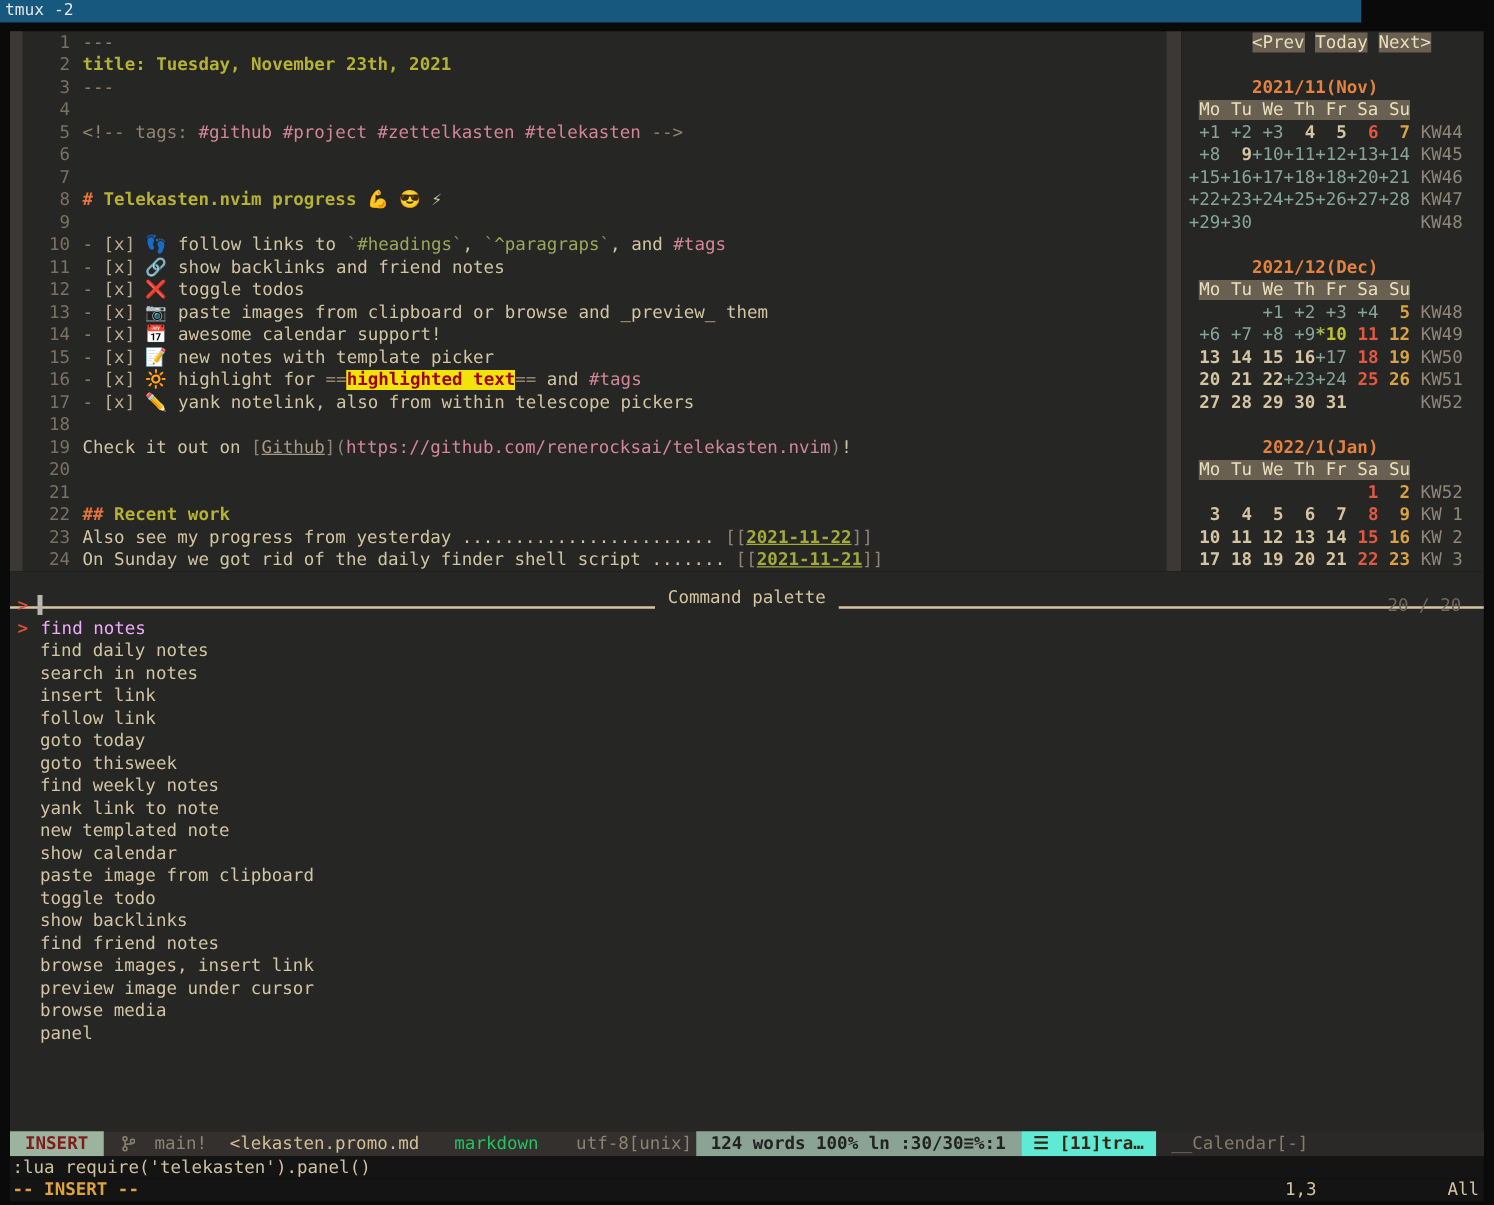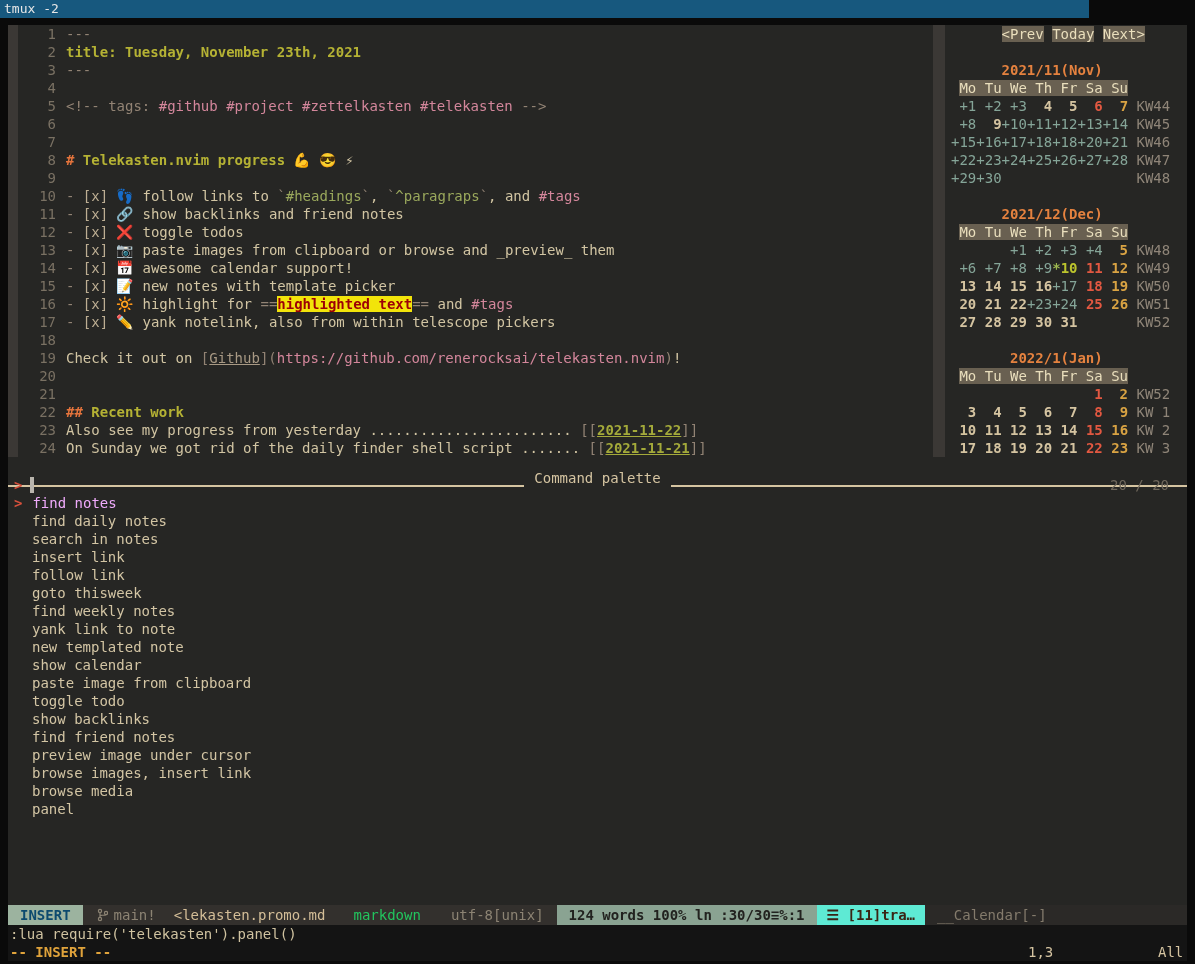--- a/index.html
+++ b/index.html
@@ -56,22 +56,22 @@
   .pal-prompt-char{color:#d6503c;font-weight:bold}
   .cursor{display:inline-block;width:4px;height:16px;background:#b9b5ad;vertical-align:-3px;margin-left:8px}
   .pal-counter{position:absolute;right:18px;top:19px;height:18px;color:#6f675c}
   .pal-selected{position:absolute;left:0;top:37px;height:18px;padding-left:6px;white-space:pre}
   .pal-sel-label{color:#f0abfc;font-weight:normal;padding-left:10px}
   .pal-items{position:absolute;left:0;top:55px;width:100%}
   .pal-item{height:18px;padding-left:24px;color:#d3c5a4;white-space:pre}
   
   .statusline{position:absolute;left:8px;top:905px;width:1179px;height:20px;background:#33302d;
     display:flex;align-items:stretch;line-height:20px;white-space:pre}
-  .sl-mode{background:#9cb39f;color:#0c4a6e;font-weight:bold;padding:0 12px;flex:none}
-  .sl-branch{color:#8c8373;padding:0 10px 0 14px;flex:none;display:flex;align-items:center;gap:6px}
+  .sl-mode{background:#9cb39f;color:#7f1d1d;font-weight:bold;padding:0 12px;flex:none}
+  .sl-branch{color:#8c8373;padding:0 10px 0 14px;flex:none;display:flex;align-items:center;gap:16px}
   .sl-file{color:#d4be98;padding-left:8px;flex:none}
   .sl-ft{color:#22c55e;padding-left:28px;flex:none}
   .sl-enc{color:#8c8373;padding-left:30px;flex:none}
   .sl-stats{background:#8aa392;color:#22221f;font-weight:bold;padding:0 12px;margin-left:auto;flex:none}
   .sl-tabs{background:#5eead4;color:#3a2414;font-weight:bold;padding:0 10px;flex:none}
   .sl-right{background:#2b2927;color:#847b6c;width:262px;padding-left:12px;box-sizing:border-box;flex:none}
   
   .cmdline{position:absolute;left:8px;top:925px;width:1179px;height:18px;background:#141414;color:#cfc2a0;padding-left:2px;box-sizing:border-box}
   .bottomline{position:absolute;left:8px;top:943px;width:1179px;height:18px;background:#141414}
   .bot-mode{position:absolute;left:2px;top:0;color:#e0a33b;font-weight:bold}
@@ -224,31 +224,32 @@
     <div class="bar"></div>
   </div>
   <div class="pal-prompt"><span class="pal-prompt-char">&gt;</span><span class="cursor"></span></div>
   <div class="pal-counter">20 / 20</div>
   <div class="pal-selected"><span class="pal-prompt-char">&gt;</span><span class="pal-sel-label">find notes</span></div>
   <div class="pal-items">
       <div class="pal-item">find daily notes</div>
       <div class="pal-item">search in notes</div>
       <div class="pal-item">insert link</div>
       <div class="pal-item">follow link</div>
+      <div class="pal-item">goto today</div>
       <div class="pal-item">goto thisweek</div>
       <div class="pal-item">find weekly notes</div>
       <div class="pal-item">yank link to note</div>
       <div class="pal-item">new templated note</div>
       <div class="pal-item">show calendar</div>
       <div class="pal-item">paste image from clipboard</div>
       <div class="pal-item">toggle todo</div>
       <div class="pal-item">show backlinks</div>
       <div class="pal-item">find friend notes</div>
+      <div class="pal-item">browse images, insert link</div>
       <div class="pal-item">preview image under cursor</div>
-      <div class="pal-item">browse images, insert link</div>
       <div class="pal-item">browse media</div>
       <div class="pal-item">panel</div>
     </div>
 </div>
 
 <div class="statusline">
   <div class="sl-mode">INSERT</div>
   <div class="sl-branch">
     <svg class="branch-svg" width="11" height="14" viewBox="0 0 11 14">
       <circle cx="3" cy="3" r="1.6" fill="none" stroke="#8c8373" stroke-width="1.2"></circle>

